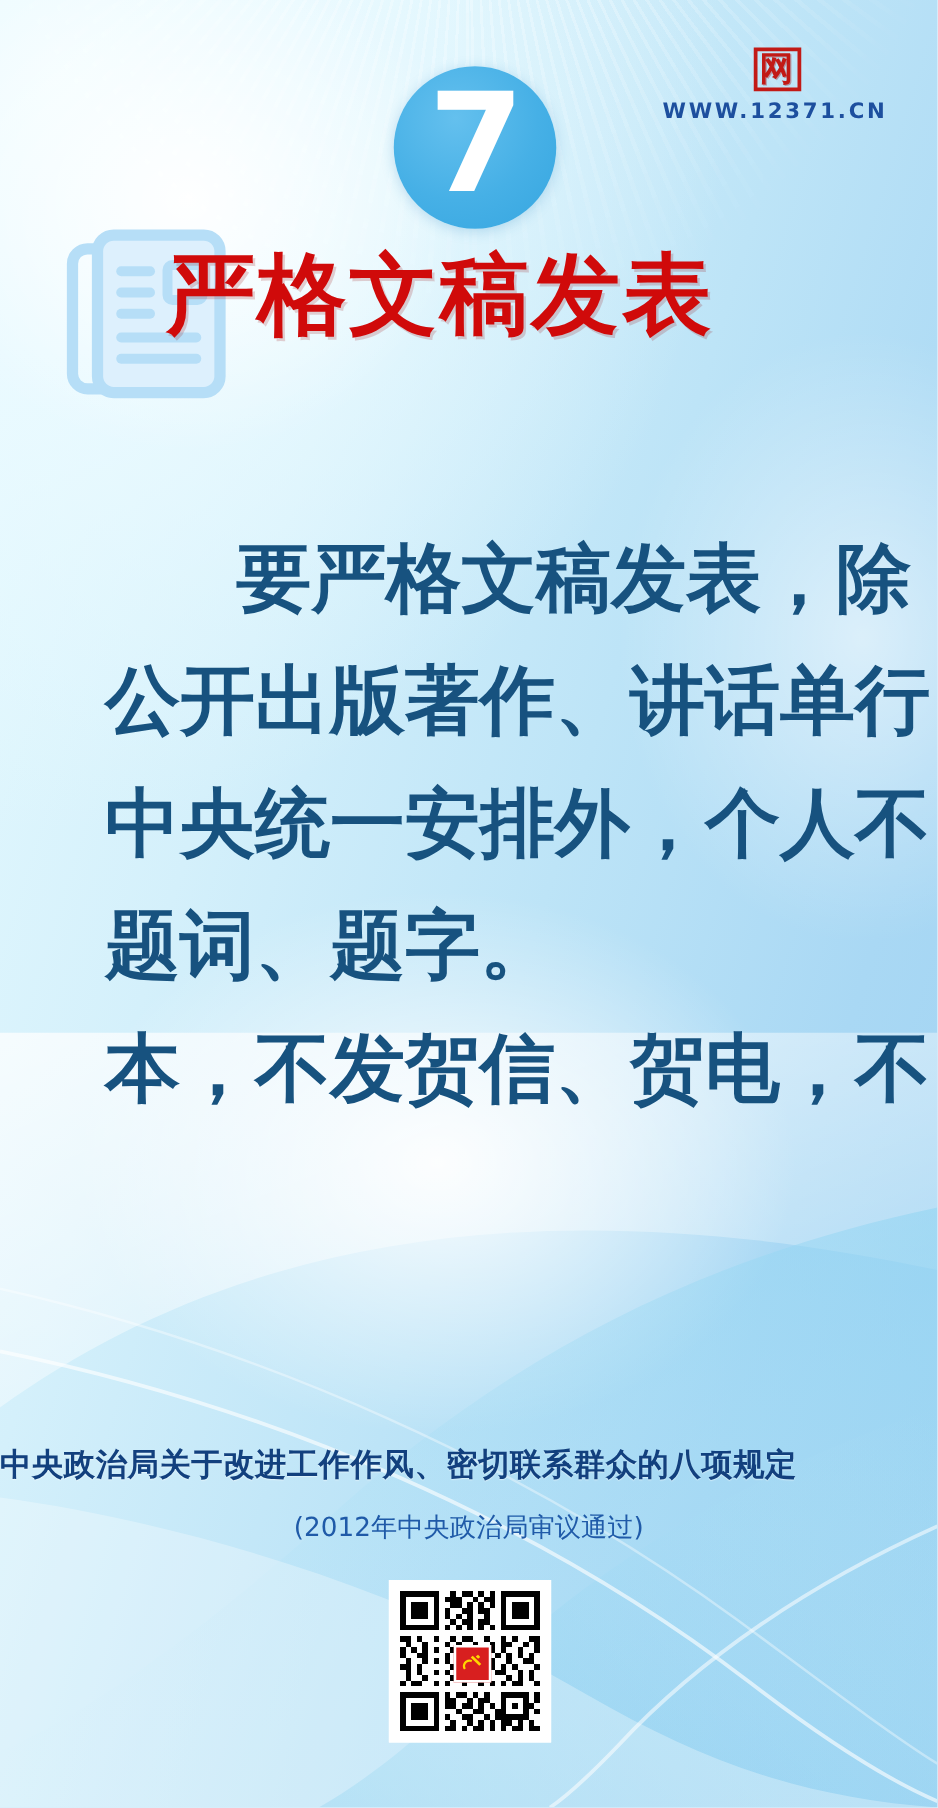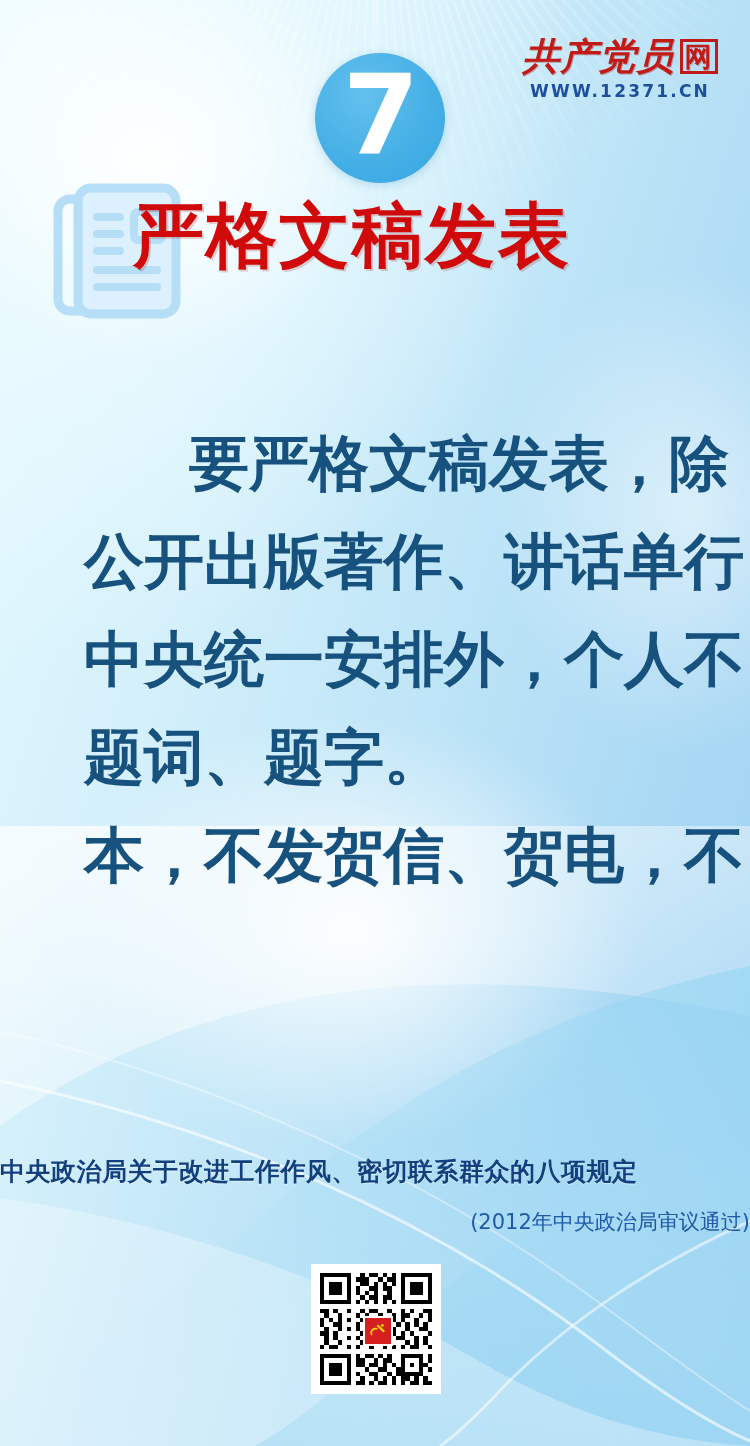--- a/index.html
+++ b/index.html
@@ -122,21 +122,21 @@
 
   
   .footer-title{
     position:absolute;left:0;top:1155px;width:750px;text-align:left;
     font-family:"DejaVu Serif","Liberation Serif",serif;
     font-weight:700;font-size:25px;letter-spacing:.5px;
     color:#12407e;
     text-shadow:0 1px 1px rgba(255,255,255,.5);
   }
   .footer-sub{
-    position:absolute;left:0;top:1208px;width:750px;text-align:right;
+    position:absolute;left:0;top:1208px;width:750px;text-align:center;
     font-family:"DejaVu Sans","Liberation Sans",sans-serif;
     font-weight:400;font-size:21px;
     color:#1f5aa8;
   }
 
   
   .qr-wrap{
     position:absolute;left:311px;top:1264px;
     width:130px;height:130px;
     background:#ffffff;
@@ -184,21 +184,20 @@
       <path d="M750,300 C600,350 470,430 380,520 C330,570 290,600 255,620 L750,620 Z" fill="url(#wv3)"></path>
       <path d="M0,372 C150,392 330,448 470,530 C560,582 640,612 750,620 L750,620 L0,620 Z" fill="#ffffff" opacity="0.30"></path>
       <path d="M0,255 C220,300 430,390 600,520 C660,566 710,598 750,615" fill="none" stroke="#ffffff" stroke-opacity="0.62" stroke-width="3"></path>
       <path d="M0,205 C210,252 420,346 590,470 C655,518 710,560 750,585" fill="none" stroke="#ffffff" stroke-opacity="0.38" stroke-width="2"></path>
       <path d="M750,395 C650,440 560,500 495,570 C470,596 452,612 440,620" fill="none" stroke="#ffffff" stroke-opacity="0.55" stroke-width="3"></path>
     </svg>
   </div>
 
   <div class="logo">
     <div class="logo-cn">
-      <span>共产党员</span>
       <span class="boxed">网</span>
     </div>
     <div class="logo-url">WWW.12371.CN</div>
   </div>
 
   <div class="num-badge">
     <span>7</span>
   </div>
 
   <svg class="doc-icon" viewBox="0 0 132 140">

